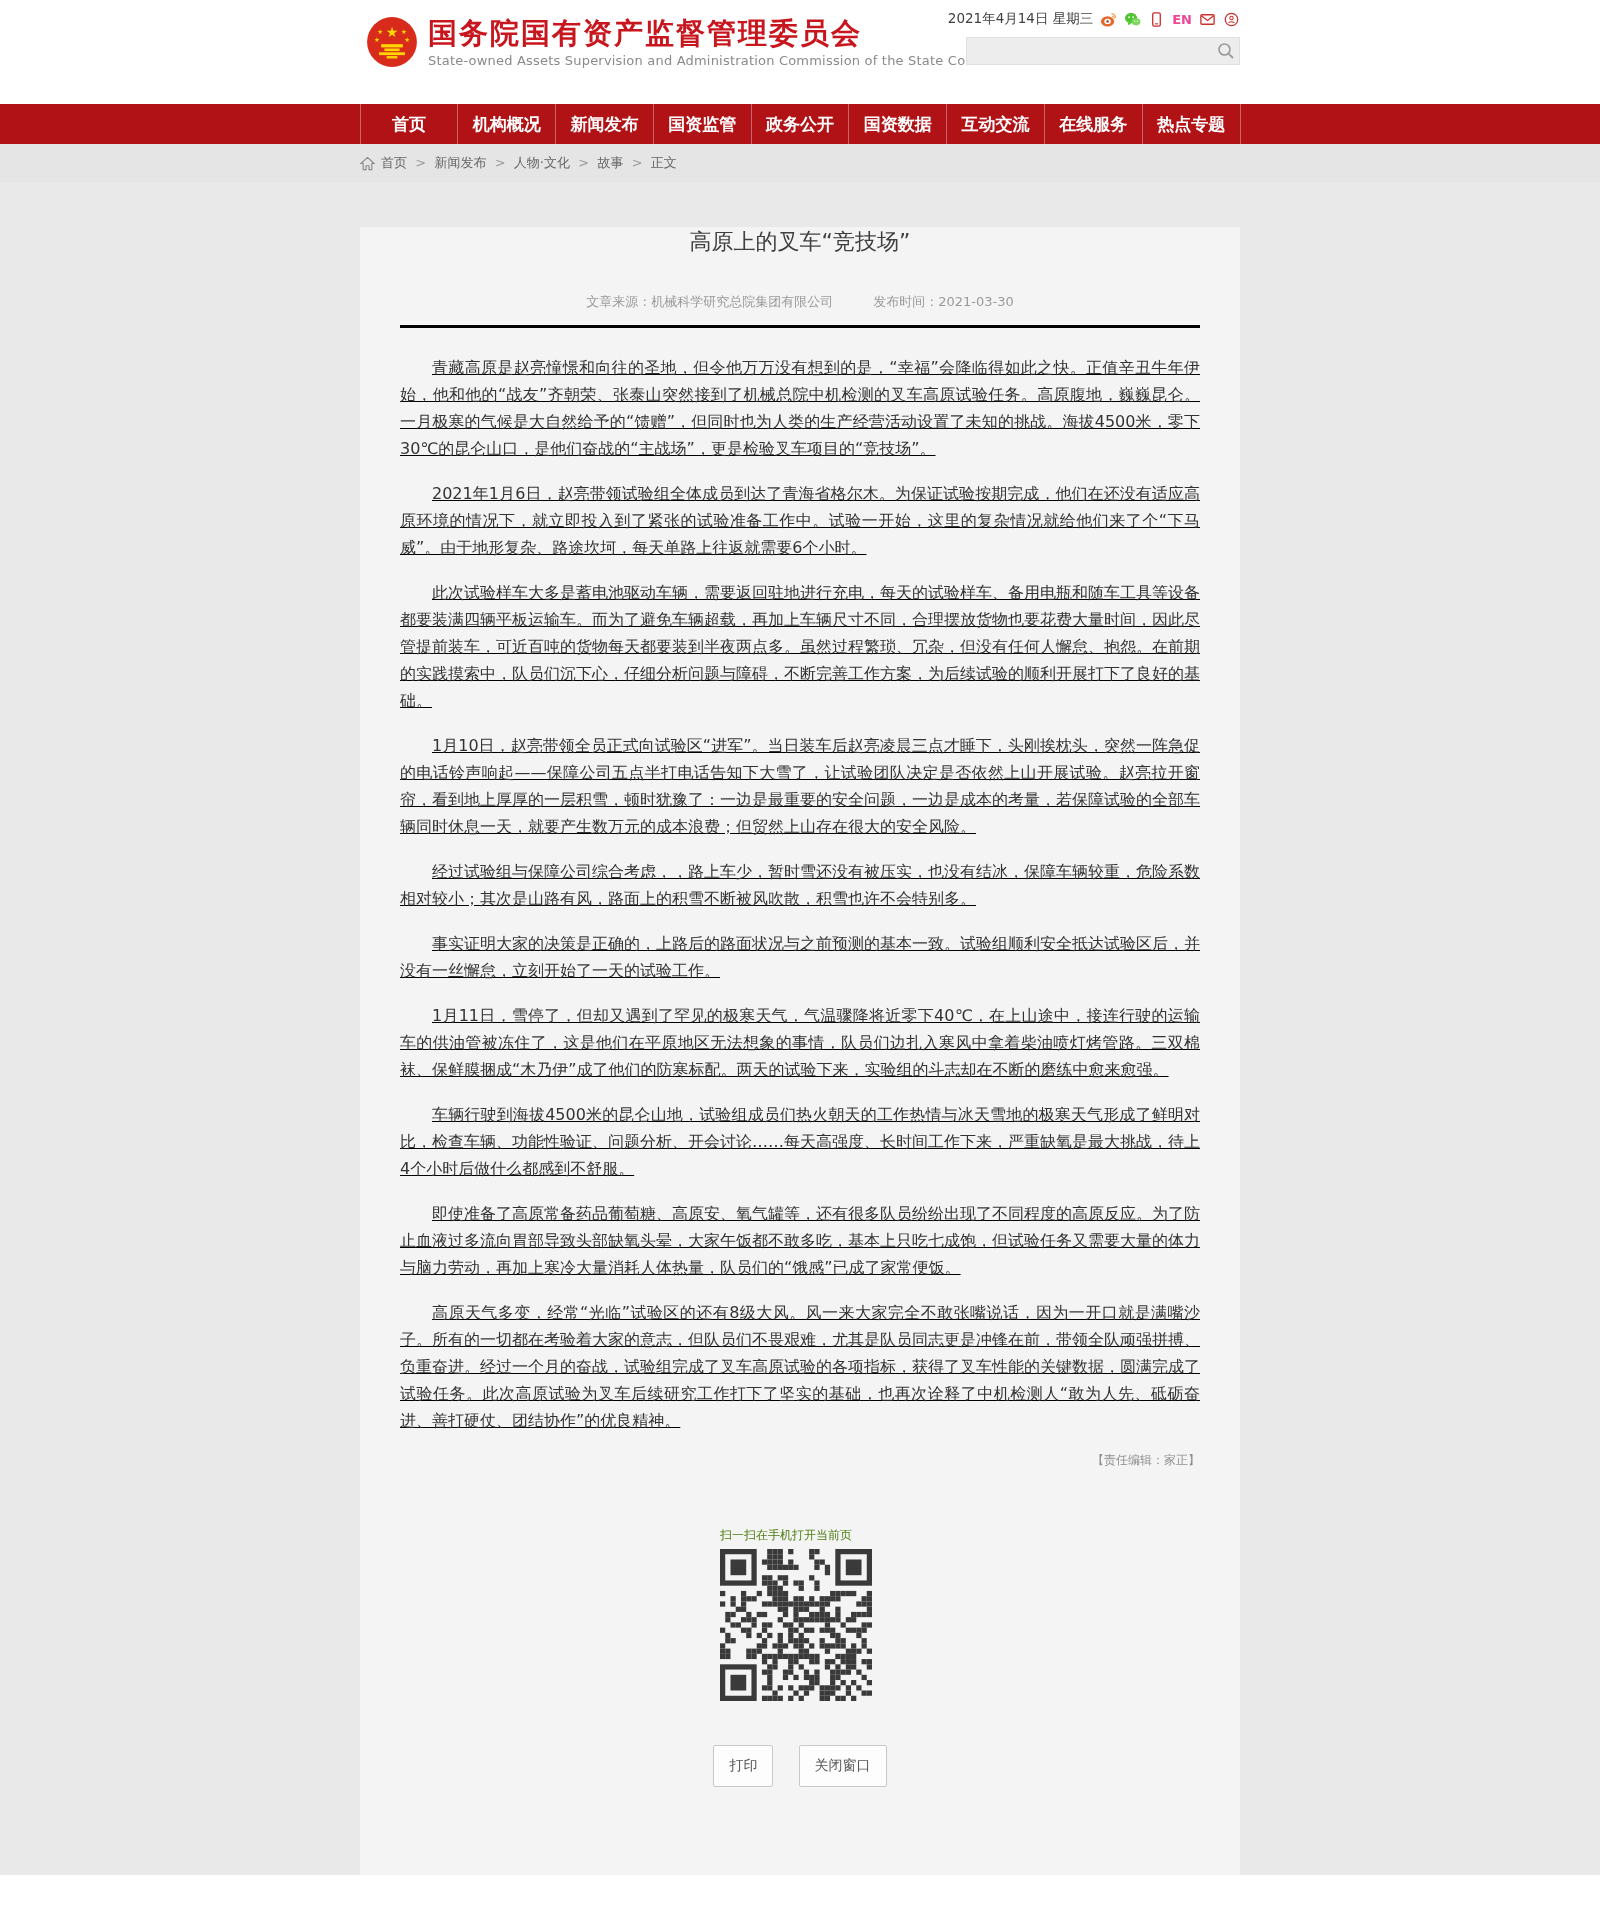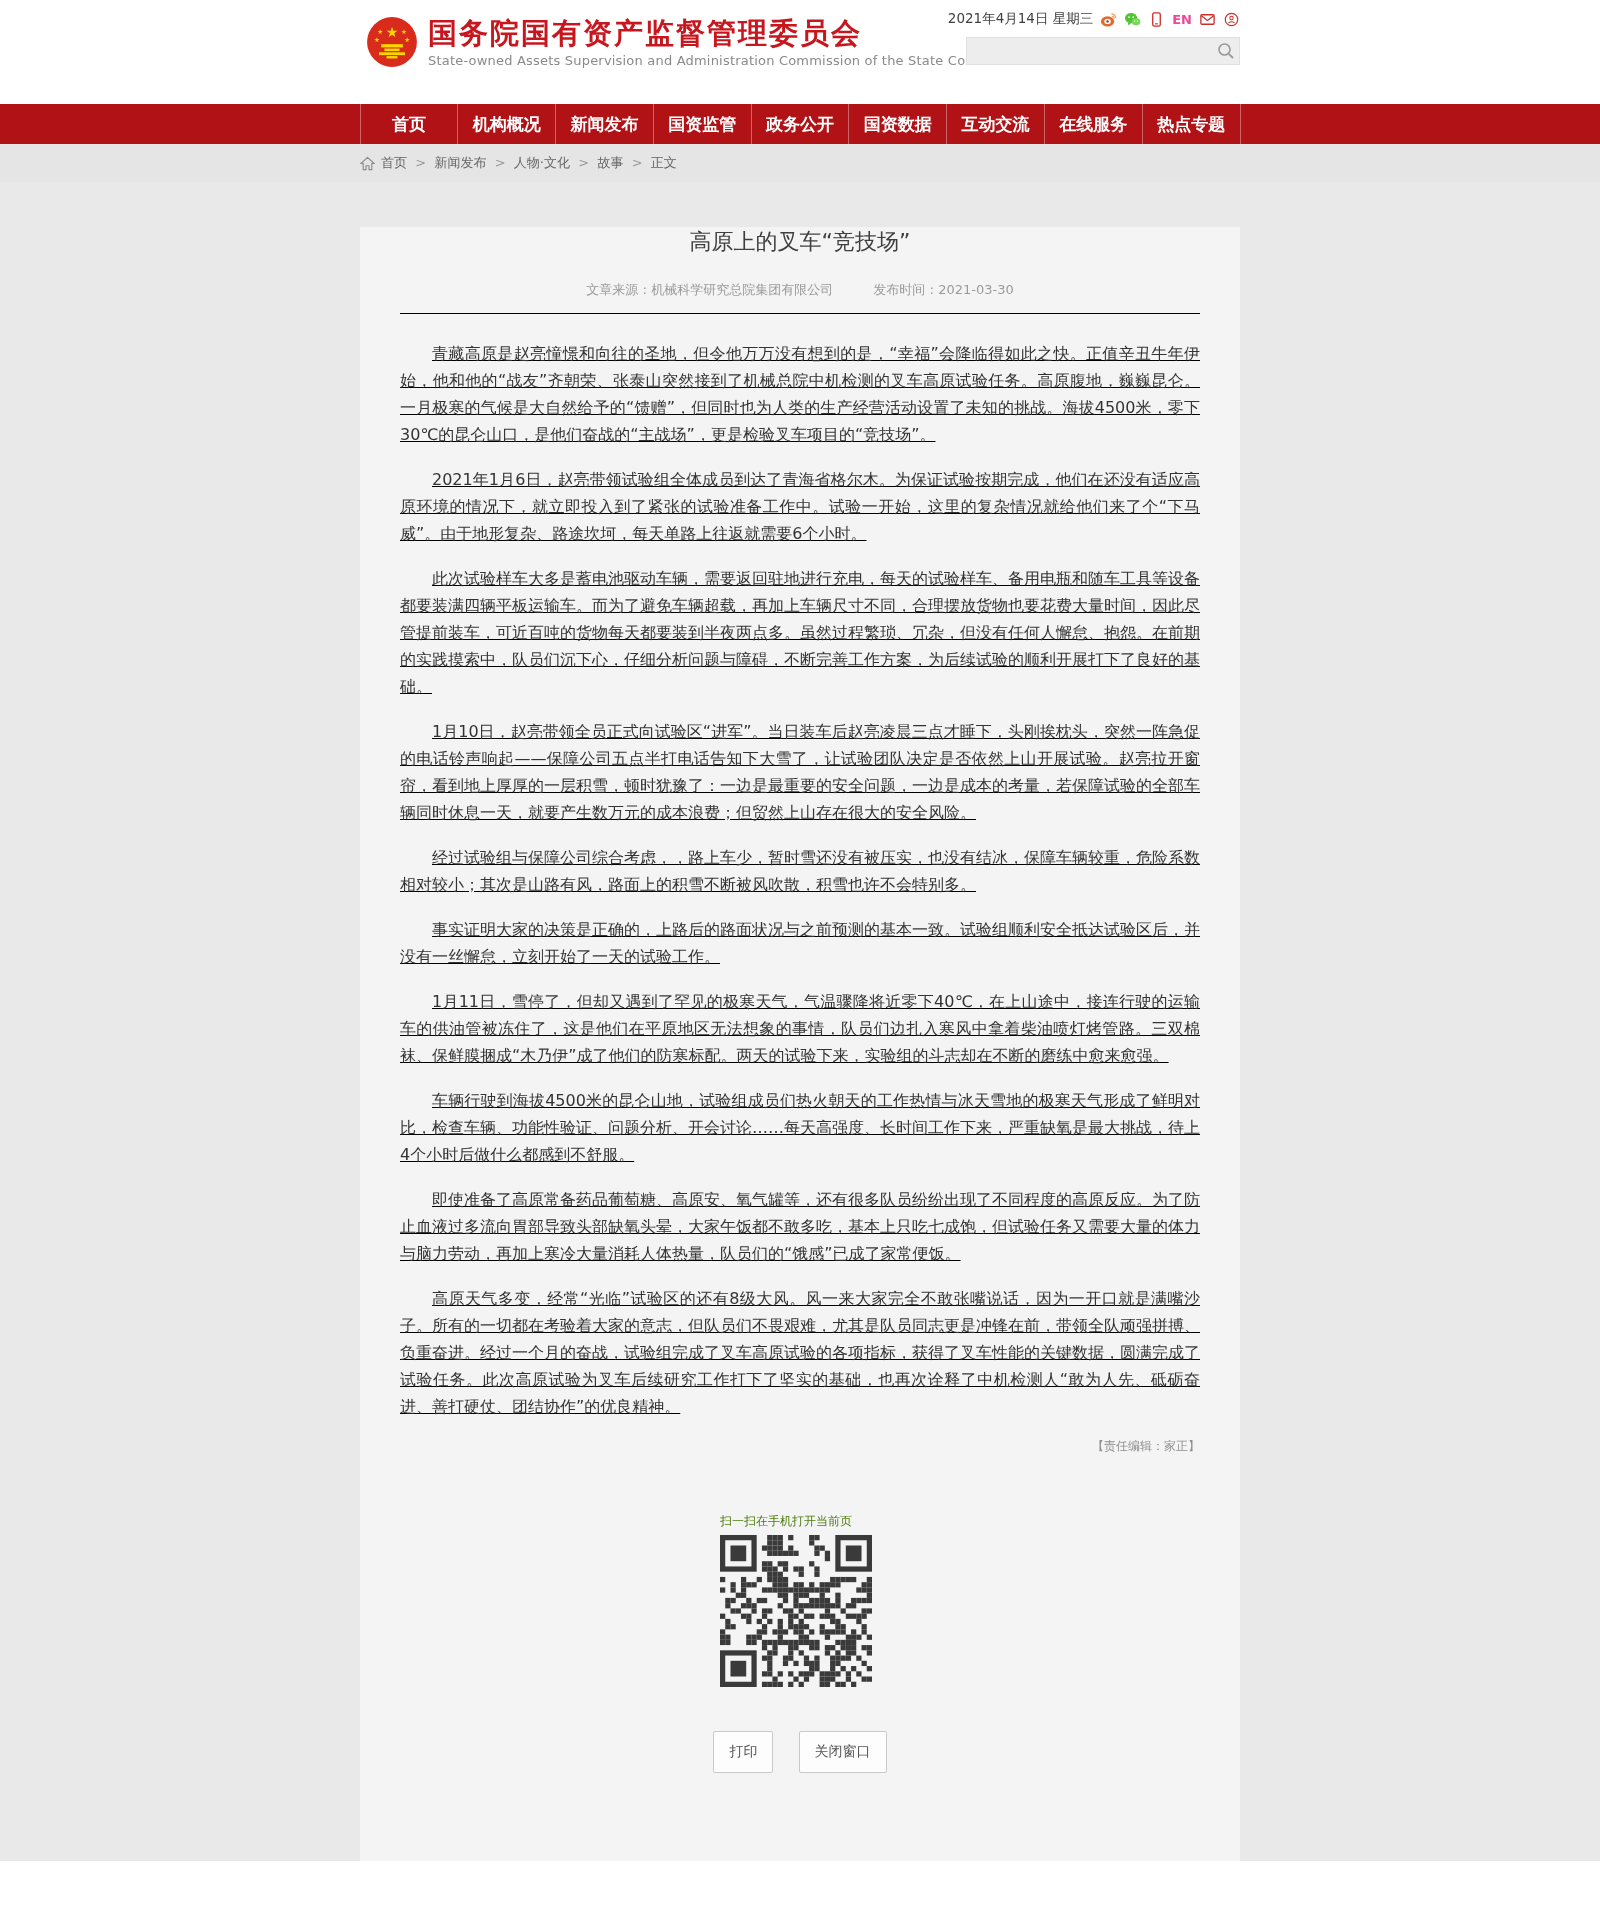--- a/index.html
+++ b/index.html
@@ -32,21 +32,21 @@
   .home-icon{width:15px;height:15px;margin-right:6px;}
   .crumb{color:#666;cursor:pointer;}
   .crumb:not(:last-child)::after{content:"\00a0\00a0>\00a0\00a0";color:#999;}
   .crumb:last-child{cursor:default;}
 
   
   .main-wrap{background:#e9e9e9;padding:1px 0 0;}
   .article-card{width:880px;margin:0 auto;background:#f4f4f4;padding-bottom:88px;}
   .article-inner{padding:0 40px;}
   .article-title{margin:44px 0 0;text-align:center;font-size:22px;font-weight:normal;color:#3f3f3f;}
-  .article-meta{margin-top:24px;text-align:center;font-size:13px;color:#9a9a9a;padding-bottom:14px;border-bottom:1px solid #000000;}
+  .article-meta{margin-top:36px;text-align:center;font-size:13px;color:#9a9a9a;padding-bottom:14px;border-bottom:3px solid #000000;}
   .article-meta .sep{display:inline-block;width:40px;}
   .article-body{padding-top:8px;text-decoration:underline;}
   .article-body p{font-size:16px;line-height:27px;color:#333;text-indent:2em;text-align:justify;margin:18px 0;}
   .editor-line{text-align:right;font-size:12px;color:#8f8f8f;margin-top:10px;}
 
   .qr-wrap{width:160px;margin:58px auto 0;}
   .qr-hint{font-size:12px;color:#4d7c0f;margin-bottom:5px;}
   .qr-code{width:152px;height:152px;display:block;}
 
   .btn-row{margin-top:44px;text-align:center;}

